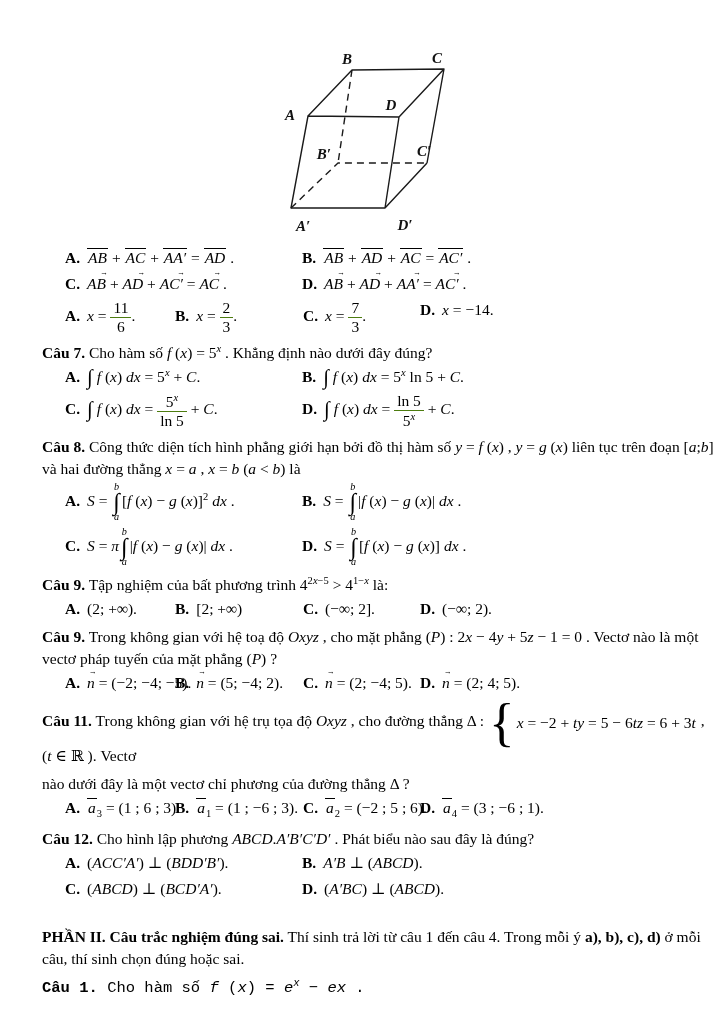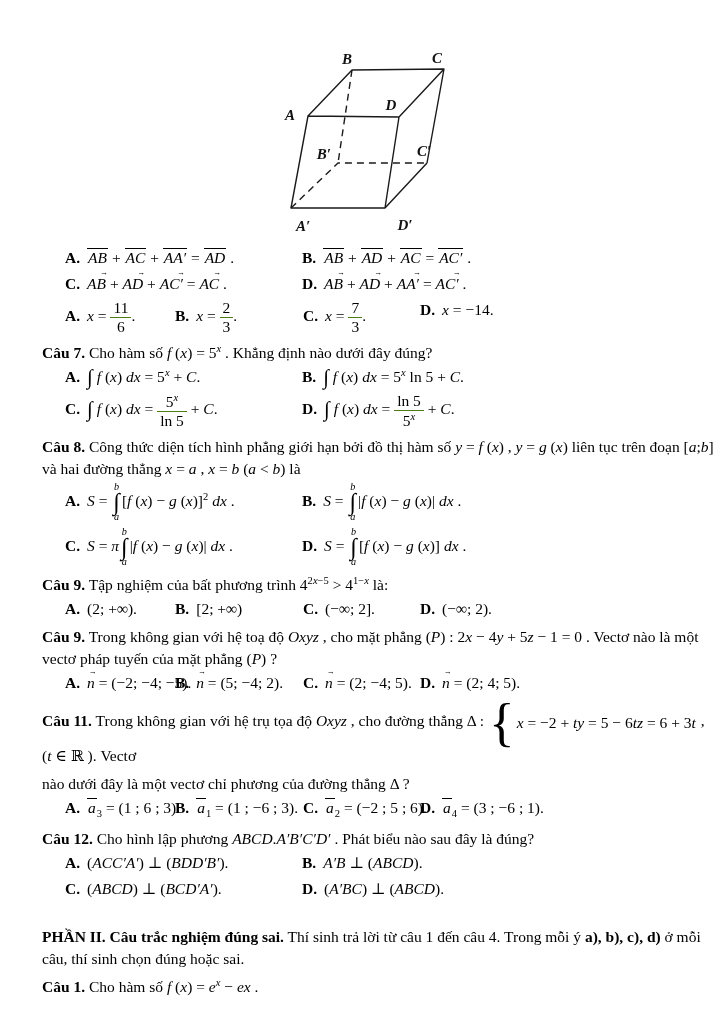--- a/index.html
+++ b/index.html
@@ -44,21 +44,21 @@
   .bi{display:inline-flex;flex-direction:column;align-items:center;vertical-align:middle;line-height:1;margin:0 2px;}
   .bi .s{font-size:1.55em;line-height:0.85;}
   .bi .l{font-size:0.66em;line-height:1;}
 
   
   .sys{display:inline-flex;align-items:center;vertical-align:middle;margin:0 1px;}
   .sys .br{font-size:3.45em;font-weight:400;line-height:0.85;margin-right:2px;}
   .sys .eqs{display:inline-flex;flex-direction:row;line-height:1.4;}
 
   .part2{margin:26px 0 2px;}
-  .p2q1{margin:30px 0 2px;}
+  .p2q1{margin:30px 0 2px;font-family:Liberation Mono, monospace;}
 </style>
 </head>
 <body>
 
 <div class="page">
 
   <svg class="fig" viewBox="0 0 724 195" width="724" height="195" xmlns="http://www.w3.org/2000/svg">
     <g stroke="#1a1a1a" stroke-width="1.4" fill="none" stroke-linejoin="round">
       <path d="M308,72 L352,26 L444,25 L399,73 Z M308,72 L291,164 L385,164 L399,73 M444,25 L427,119 M385,164 L427,119"></path>
       <path stroke-dasharray="7 5" d="M352,26 L338,119 M291,164 L338,119 L427,119"></path>

